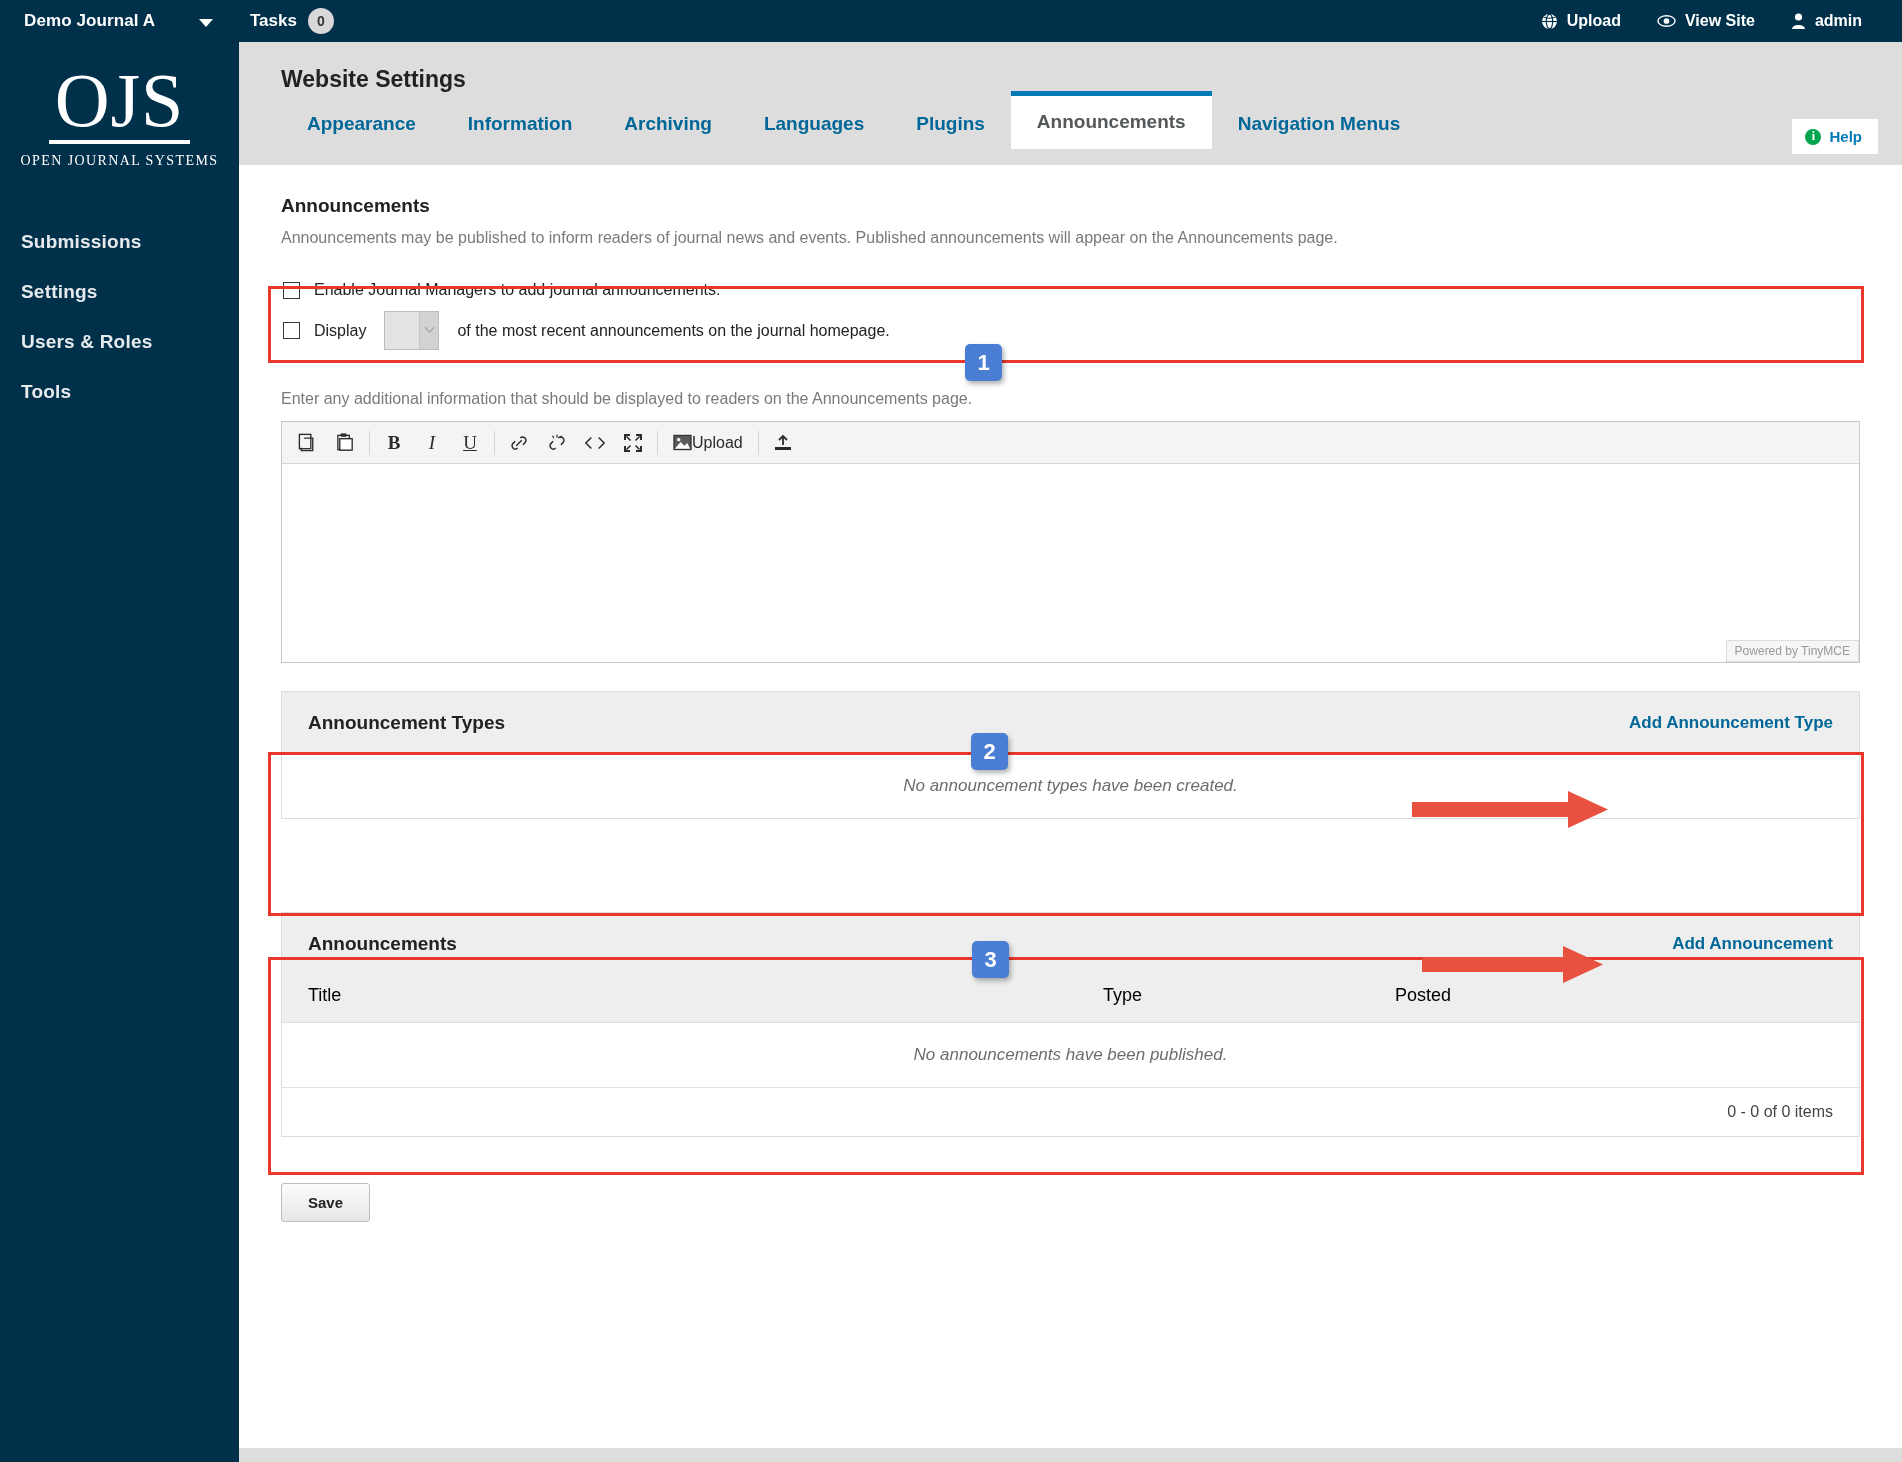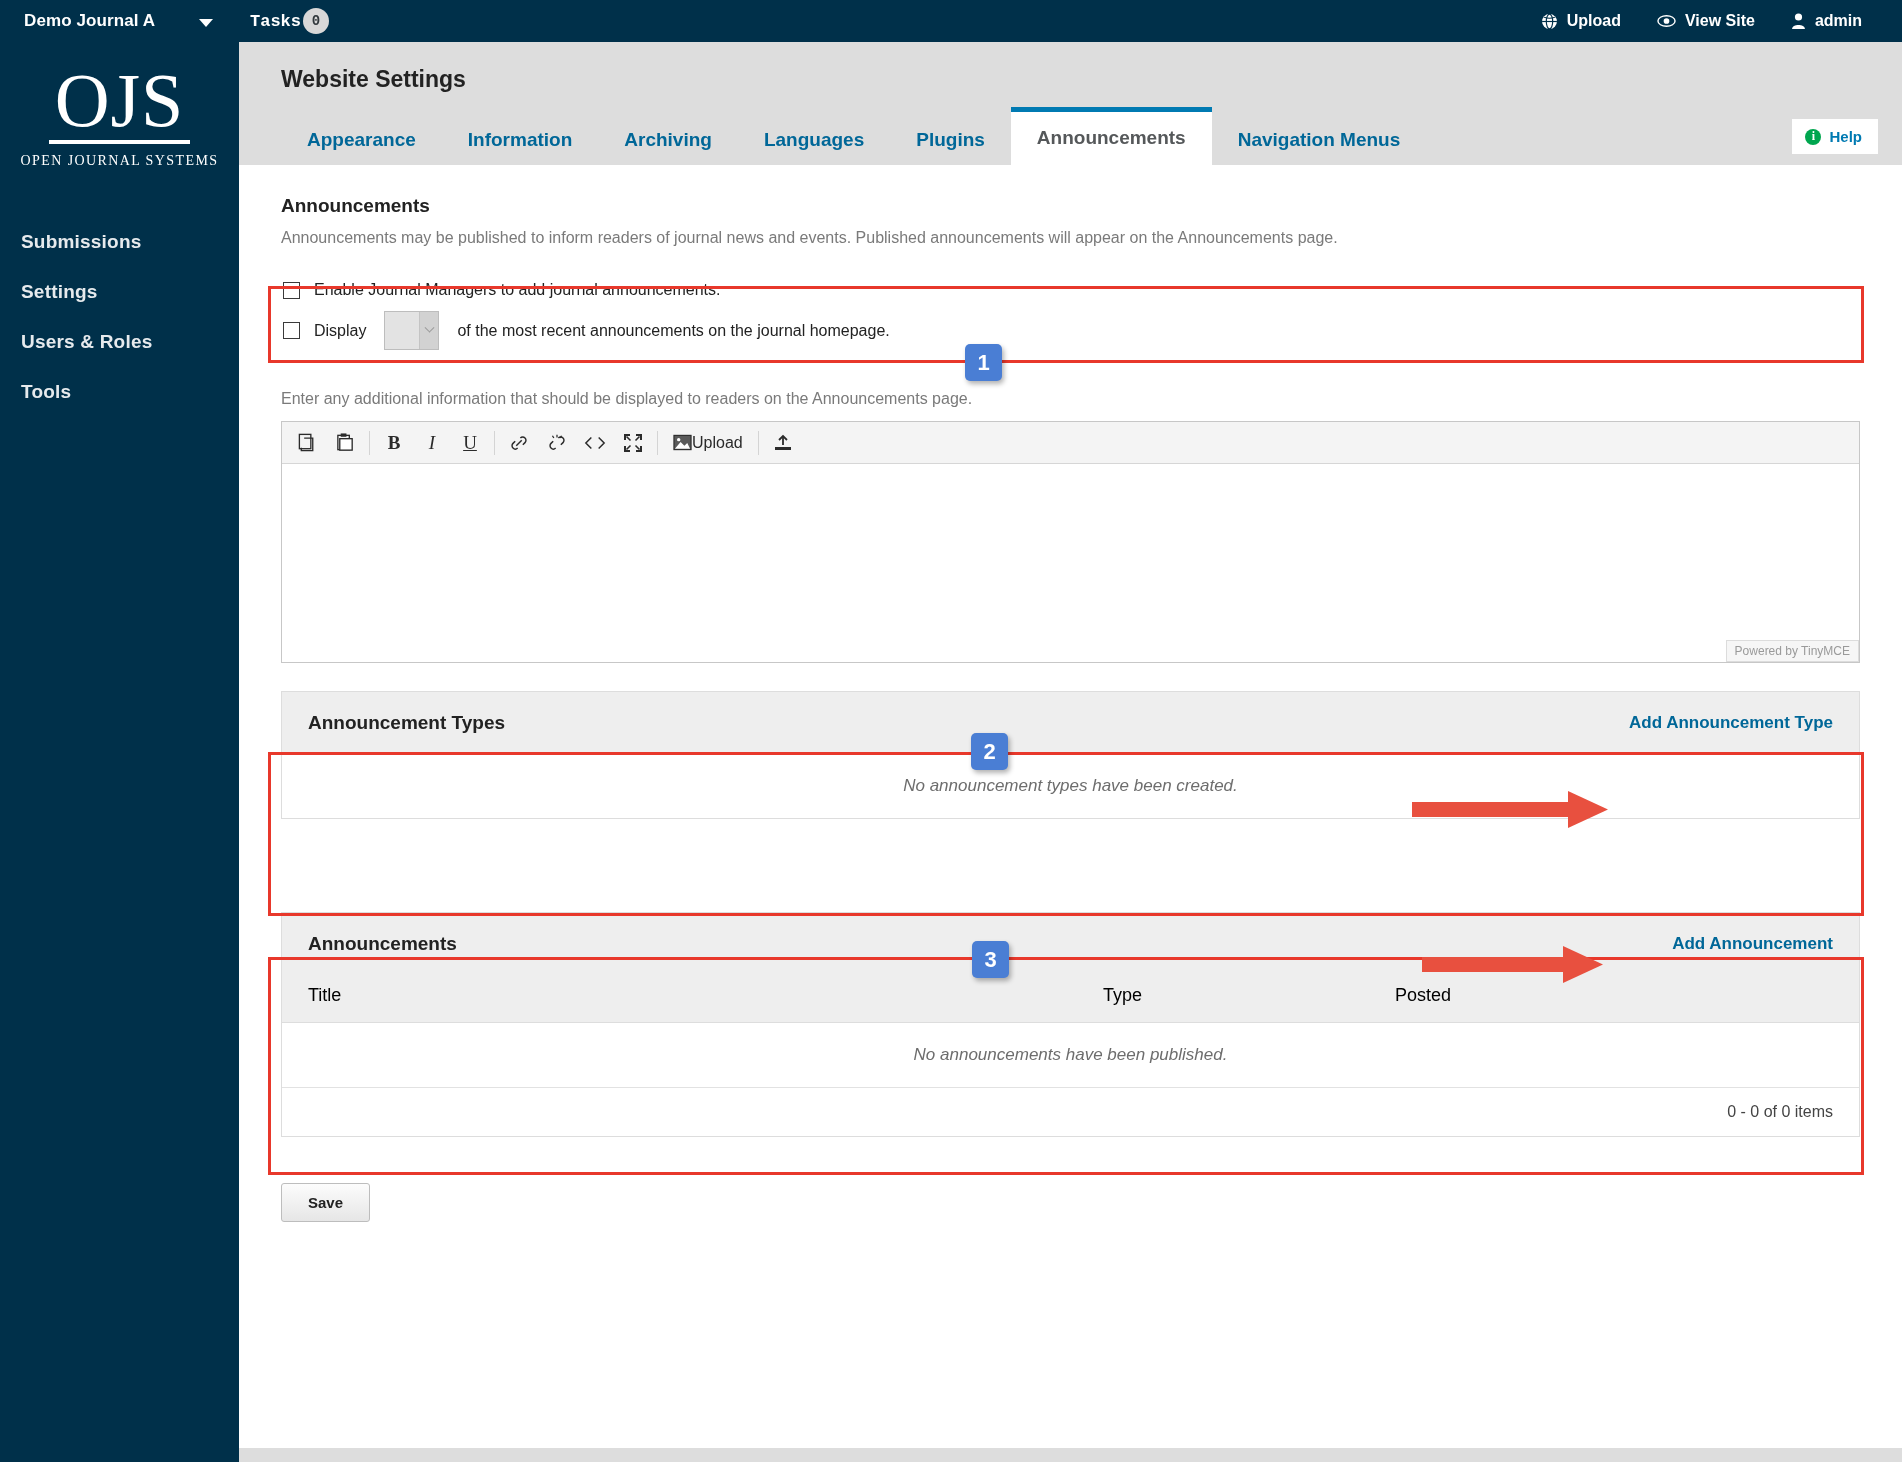--- a/index.html
+++ b/index.html
@@ -26,21 +26,21 @@
     color: #ffffff; font-size: 17px; font-weight: bold; letter-spacing: .1px;
   }
   .caret-down {
     position: absolute; right: 26px; top: 19px;
     width: 0; height: 0;
     border-left: 7px solid transparent;
     border-right: 7px solid transparent;
     border-top: 8px solid #ffffff;
   }
   .tasks {
-    display: flex; align-items: center; gap: 2px; margin-left: 11px; font-family: Liberation Mono, monospace;
+    display: flex; align-items: center; gap: 11px; margin-left: 11px;
   }
   .tasks .tlabel { color: #fff; font-size: 17px; font-weight: bold; }
   .tasks .tcount {
     background: #d8d8d8; color: #31383c; font-size: 14px; font-weight: bold;
     border-radius: 50%; min-width: 26px; height: 26px;
     display: flex; align-items: center; justify-content: center;
     padding: 0 7px;
   }
   .topright {
     margin-left: auto; display: flex; align-items: center;
@@ -77,21 +77,21 @@
   
   .main {
     position: absolute; left: 239px; top: 42px;
     width: 1663px; height: 1420px; background: #fff;
   }
   .page-header {
     background: #dddddd; height: 123px; position: relative; padding: 24px 0 0 42px;
   }
   .page-title { font-size: 23px; font-weight: bold; color: #222; }
 
-  .tabs { position: absolute; left: 42px; bottom: 0; display: flex; align-items: flex-end; }
+  .tabs { position: absolute; left: 42px; bottom: 16px; display: flex; align-items: flex-end; }
   .tab {
     font-size: 19px; font-weight: bold; color: #006798;
     padding: 14px 26px 16px 26px; cursor: pointer; line-height: 1;
   }
   .tab.active {
     background: #ffffff; color: #55585a; border-top: 5px solid #007ab2;
     padding-top: 16px; padding-bottom: 18px;
   }
   .help-btn {
     position: absolute; right: 24px; bottom: 11px;

